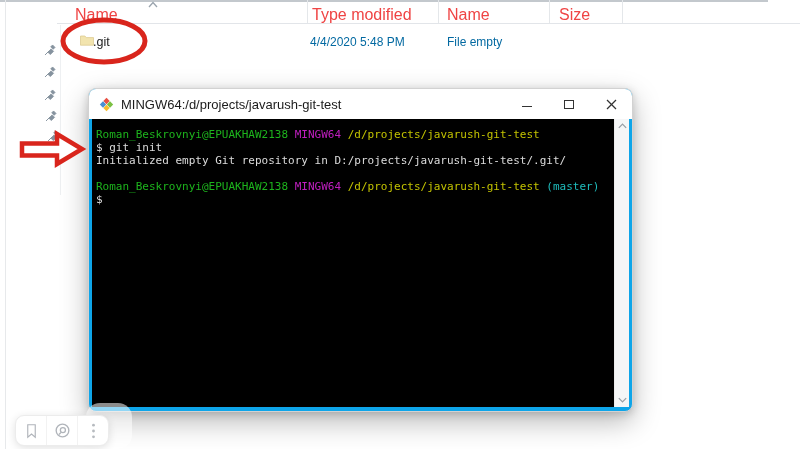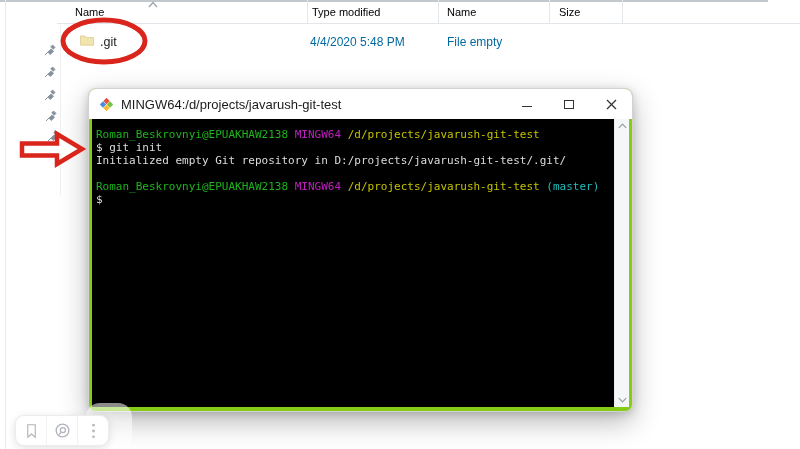--- a/index.html
+++ b/index.html
@@ -8,36 +8,36 @@
     position:relative; width:800px; height:449px; overflow:hidden;
     background:#ffffff; font-family:"Liberation Sans", sans-serif;
   }
 
   
   .top-edge { position:absolute; left:0; top:0; width:768px; height:2px; background:#c3c8cd; }
   .left-edge { position:absolute; left:5px; top:0; width:1px; height:449px; background:#e7e9eb; }
   .nav-divider { position:absolute; left:60px; top:25px; width:1px; height:170px; background:#eef0f2; }
   .hdr-underline { position:absolute; left:57px; top:23px; width:743px; height:1px; background:#e2e5e9; }
   .col-sep { position:absolute; top:0; width:1px; height:23px; background:#e4e7ea; }
-  .hdr-label { position:absolute; top:6px; font-size:11px; color:#000000; cursor:default; }
+  .hdr-label { position:absolute; top:6px; font-size:16px; color:#ef4444; cursor:default; }
   .sort-caret { position:absolute; left:147px; top:1px; }
   .cell { position:absolute; top:35px; font-size:12px; color:#0369a1; }
   .cell-name { color:#222; font-size:12.5px; }
   .folder-ico { position:absolute; left:80px; top:34px; }
 
   
   .pin { position:absolute; cursor:pointer; }
 
   
   #annot { position:absolute; left:0; top:0; z-index:30; pointer-events:none; }
 
   
   .term-win {
     position:absolute; left:88px; top:88px; width:545px; height:324px;
-    background:#84cc16; border:1px solid #d2d2d2; border-radius:8px;
+    background:#0ea5e9; border:1px solid #d2d2d2; border-radius:8px;
     box-shadow:0 10px 28px rgba(0,0,0,.28), 0 2px 8px rgba(0,0,0,.16);
     z-index:10; overflow:hidden;
   }
   .term-titlebar { position:relative; height:30px; background:#fff; }
   .term-appicon { position:absolute; left:10px; top:8px; }
   .term-title { position:absolute; left:32px; top:8px; font-size:13px; color:#1b1b1b; white-space:nowrap; }
   .win-btns { position:absolute; right:0; top:0; height:30px; display:flex; }
   .win-btn { width:42px; height:30px; display:flex; align-items:center; justify-content:center; cursor:pointer; }
   .glyph-min { width:10px; height:1px; background:#333; margin-top:4px; }
   .glyph-max { width:10px; height:9px; border:1.2px solid #333; }
@@ -86,21 +86,21 @@
 
   <div class="col-sep" style="left:307px"></div>
   <div class="col-sep" style="left:438px"></div>
   <div class="col-sep" style="left:549px"></div>
   <div class="col-sep" style="left:622px"></div>
   <div class="hdr-underline"></div>
 
   <svg class="folder-ico" width="14" height="12" viewBox="0 0 14 12">
     <path d="M0.5,2 h4.4 l1.4,1.6 h7.2 v7.6 h-13 z" fill="#f2e4ae" stroke="#ddcb92" stroke-width="0.8"></path>
   </svg>
-  <div class="cell cell-name" style="left:100px">.git</div>
+  <div class="cell cell-name" style="left:93px">.git</div>
   <div class="cell" style="left:310px">4/4/2020 5:48 PM</div>
   <div class="cell" style="left:447px">File empty</div>
   <div class="cell" style="left:559px"></div>
 
   <svg class="pin" style="left:43px;top:44px" width="13" height="13" viewBox="0 0 16 16">
       <g fill="#85929e" stroke="#85929e">
         <line x1="2.5" y1="13.5" x2="7.5" y2="8.5" stroke-width="1.2"></line>
         <polygon points="6,10 10,6 13,9 9,13"></polygon>
         <polygon points="9.5,3.5 12.5,6.5 14.8,4.2 11.8,1.2"></polygon>
       </g>

